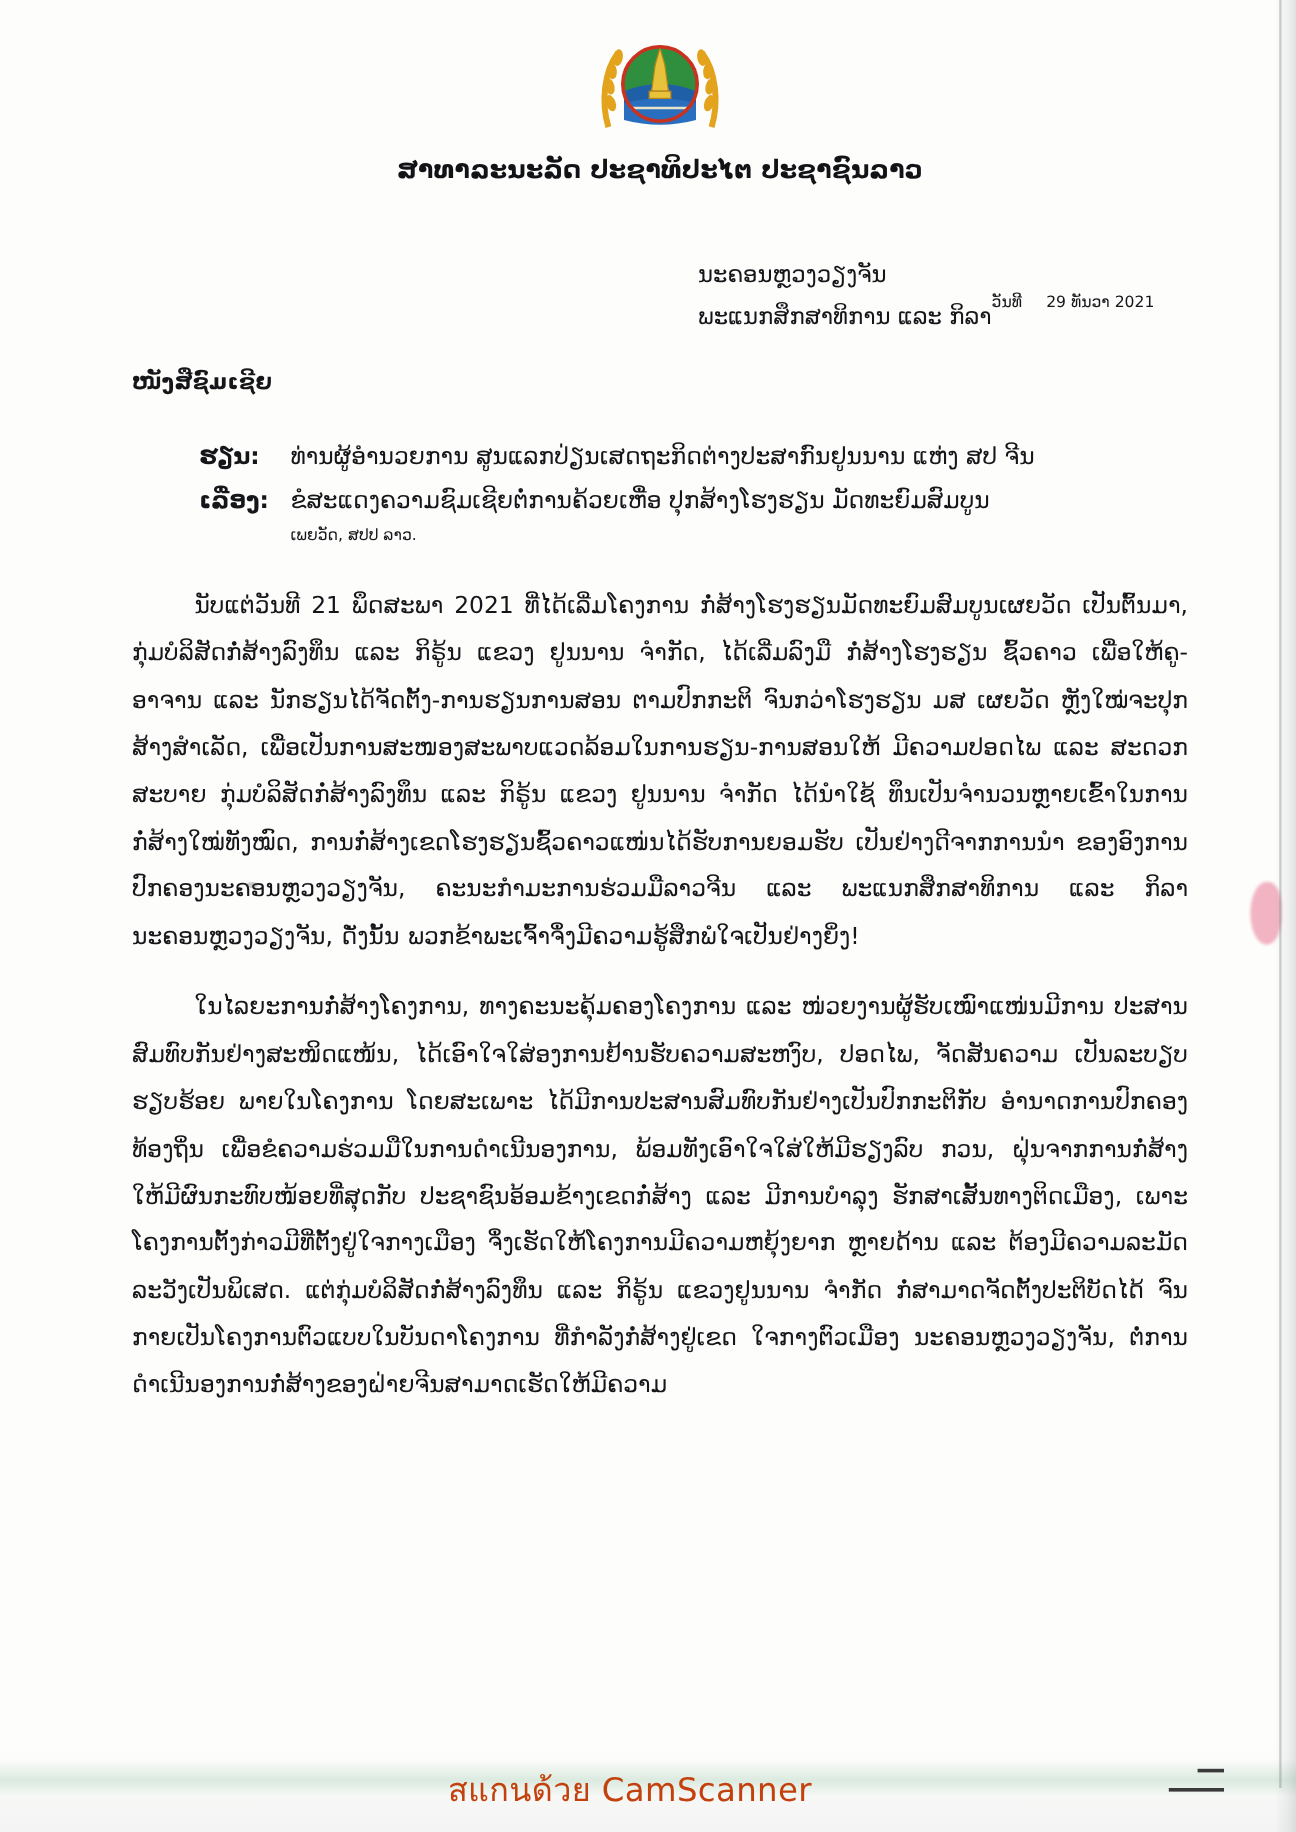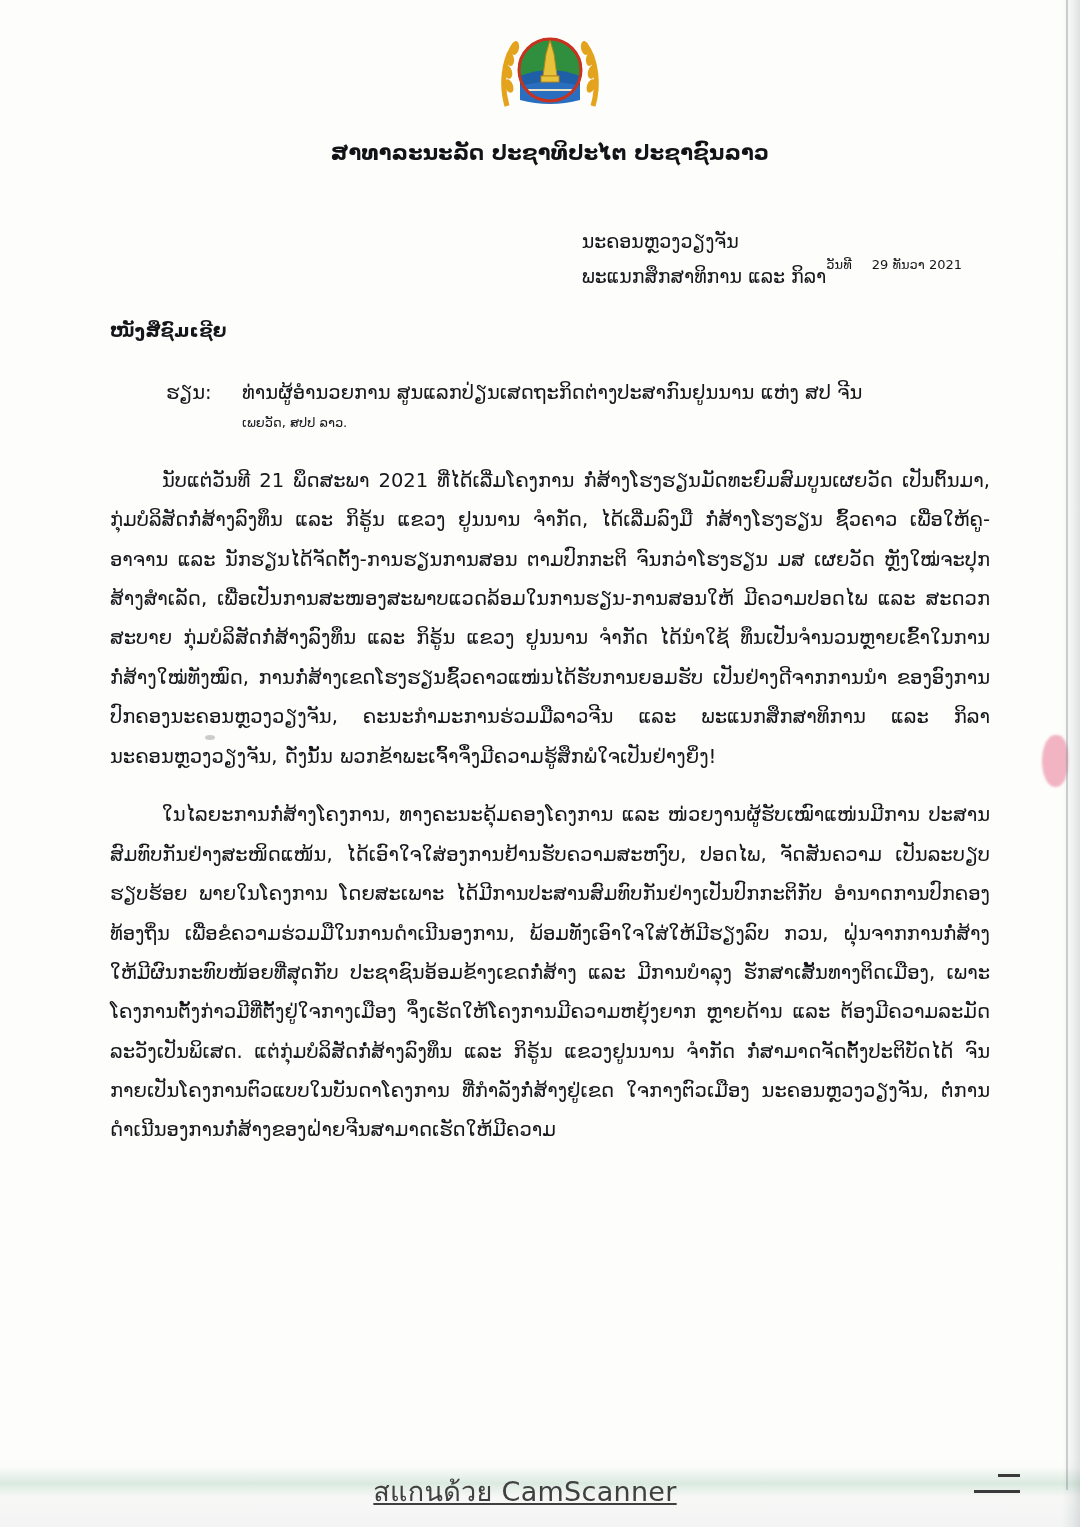--- a/index.html
+++ b/index.html
@@ -69,21 +69,21 @@
     padding-top: 24px;
   }
   .emblem {
     width: 110px;
     height: 92px;
     position: relative;
   }
 
   .header-lines {
     text-align: center;
-    margin-top: 22px;
+    margin-top: 10px;
   }
   .header-title {
     font-size: 21px;
     font-weight: bold;
     letter-spacing: 0.2px;
     line-height: 1.5;
     color: #121317;
   }
   .header-sub {
     font-size: 19px;
@@ -123,21 +123,21 @@
     padding-left: 56px;
     padding-right: 10px;
   }
   .field-row {
     display: flex;
     align-items: flex-start;
     font-size: 19.5px;
     line-height: 1.85;
   }
   .field-label {
-    font-weight: normal;
+    font-weight: bold;
     width: 76px;
     flex: 0 0 76px;
     text-align: left;
   }
   .field-value {
     flex: 1 1 auto;
   }
   .field-value-cont {
     padding-left: 76px;
     font-size: 13px;
@@ -183,23 +183,22 @@
     left: 0;
     bottom: 14px;
     width: 1080px;
     text-align: center;
     padding-right: 30px;
     box-sizing: border-box;
   }
   .footer-text {
     display: inline-block;
     font-size: 27px;
-    color: #404040;
+    color: #c2410c;
     letter-spacing: 0.3px;
-    text-decoration: underline;
   }
   .footer-mark {
     position: absolute;
     right: 60px;
     bottom: 34px;
     width: 46px;
     height: 3px;
     background: #3a3a3a;
   }
   .footer-mark2 {
@@ -264,20 +263,24 @@
       </div>
     </div>
 
     <div class="doc-title">ໜັງສືຊົມເຊີຍ</div>
 
     <div class="fields">
       <div class="field-row">
         <div class="field-label">ຮຽນ:</div>
         <div class="field-value">ທ່ານຜູ້ອຳນວຍການ ສູນແລກປ່ຽນເສດຖະກິດຕ່າງປະສາກົນຢູນນານ ແຫ່ງ ສປ ຈີນ</div>
       </div>
+      <div class="field-row">
+        <div class="field-label">ເລື່ອງ:</div>
+        <div class="field-value">ຂໍສະແດງຄວາມຊົມເຊີຍຕໍ່ການຄ້ວຍເຫື່ອ ປຸກສ້າງໂຮງຮຽນ ມັດທະຍົມສົມບູນ</div>
+      </div>
       <div class="field-value-cont">ເພຍວັດ, ສປປ ລາວ.</div>
     </div>
 
     <div class="body">
       <p class="para">ນັບແຕ່ວັນທີ 21 ພຶດສະພາ 2021 ທີ່ໄດ້ເລີ່ມໂຄງການ ກໍ່ສ້າງໂຮງຮຽນມັດທະຍົມສົມບູນເຜຍວັດ ເປັນຕົ້ນມາ, ກຸ່ມບໍລິສັດກໍ່ສ້າງລົງທຶນ ແລະ ກິຣູ້ນ ແຂວງ ຢູນນານ ຈຳກັດ, ໄດ້ເລີ່ມລົງມື ກໍ່ສ້າງໂຮງຮຽນ ຊົ້ວຄາວ ເພື່ອໃຫ້ຄູ-ອາຈານ ແລະ ນັກຮຽນໄດ້ຈັດຕັ້ງ-ການຮຽນການສອນ ຕາມປົກກະຕິ ຈົນກວ່າໂຮງຮຽນ ມສ ເຜຍວັດ ຫຼັງໃໝ່ຈະປຸກສ້າງສຳເລັດ, ເພື່ອເປັນການສະໜອງສະພາບແວດລ້ອມໃນການຮຽນ-ການສອນໃຫ້ ມີຄວາມປອດໄພ ແລະ ສະດວກສະບາຍ ກຸ່ມບໍລິສັດກໍ່ສ້າງລົງທຶນ ແລະ ກິຣູ້ນ ແຂວງ ຢູນນານ ຈຳກັດ ໄດ້ນຳໃຊ້ ທຶນເປັນຈຳນວນຫຼາຍເຂົ້າໃນການກໍ່ສ້າງໃໝ່ທັງໝົດ, ການກໍ່ສ້າງເຂດໂຮງຮຽນຊົ້ວຄາວແໜ່ນໄດ້ຮັບການຍອມຮັບ ເປັນຢ່າງດີຈາກການນຳ ຂອງອົງການປົກຄອງນະຄອນຫຼວງວຽງຈັນ, ຄະນະກຳມະການຮ່ວມມືລາວຈີນ ແລະ ພະແນກສຶກສາທິການ ແລະ ກິລາ ນະຄອນຫຼວງວຽງຈັນ, ດັ່ງນັ້ນ ພວກຂ້າພະເຈົ້າຈຶ່ງມີຄວາມຮູ້ສຶກພໍໃຈເປັນຢ່າງຍິ່ງ!</p>
       <p class="para">ໃນໄລຍະການກໍ່ສ້າງໂຄງການ, ທາງຄະນະຄຸ້ມຄອງໂຄງການ ແລະ ໜ່ວຍງານຜູ້ຮັບເໝົາແໜ່ນມີການ ປະສານສົມທົບກັນຢ່າງສະໜິດແໜ້ນ, ໄດ້ເອົາໃຈໃສ່ອງການຢ້ານຮັບຄວາມສະຫງົບ, ປອດໄພ, ຈັດສັນຄວາມ ເປັນລະບຽບຮຽບຮ້ອຍ ພາຍໃນໂຄງການ ໂດຍສະເພາະ ໄດ້ມີການປະສານສົມທົບກັນຢ່າງເປັນປົກກະຕິກັບ ອຳນາດການປົກຄອງທ້ອງຖິ່ນ ເພື່ອຂໍຄວາມຮ່ວມມືໃນການດຳເນີນອງການ, ພ້ອມທັງເອົາໃຈໃສ່ໃຫ້ມີຮຽງລົບ ກວນ, ຝຸ່ນຈາກການກໍ່ສ້າງ ໃຫ້ມີຜົນກະທົບໜ້ອຍທີ່ສຸດກັບ ປະຊາຊົນອ້ອມຂ້າງເຂດກໍ່ສ້າງ ແລະ ມີການບຳລຸງ ຮັກສາເສັ້ນທາງຕິດເມືອງ, ເພາະໂຄງການຕັ້ງກ່າວມີທີ່ຕັ້ງຢູ່ໃຈກາງເມືອງ ຈຶ່ງເຮັດໃຫ້ໂຄງການມີຄວາມຫຍຸ້ງຍາກ ຫຼາຍດ້ານ ແລະ ຕ້ອງມີຄວາມລະມັດລະວັງເປັນພິເສດ. ແຕ່ກຸ່ມບໍລິສັດກໍ່ສ້າງລົງທຶນ ແລະ ກິຣູ້ນ ແຂວງຢູນນານ ຈຳກັດ ກໍ່ສາມາດຈັດຕັ້ງປະຕິບັດໄດ້ ຈົນກາຍເປັນໂຄງການຕົວແບບໃນບັນດາໂຄງການ ທີ່ກຳລັງກໍ່ສ້າງຢູ່ເຂດ ໃຈກາງຕົວເມືອງ ນະຄອນຫຼວງວຽງຈັນ, ຕໍ່ການດຳເນີນອງການກໍ່ສ້າງຂອງຝ່າຍຈີນສາມາດເຮັດໃຫ້ມີຄວາມ</p>
     </div>
 
   </div>
 

